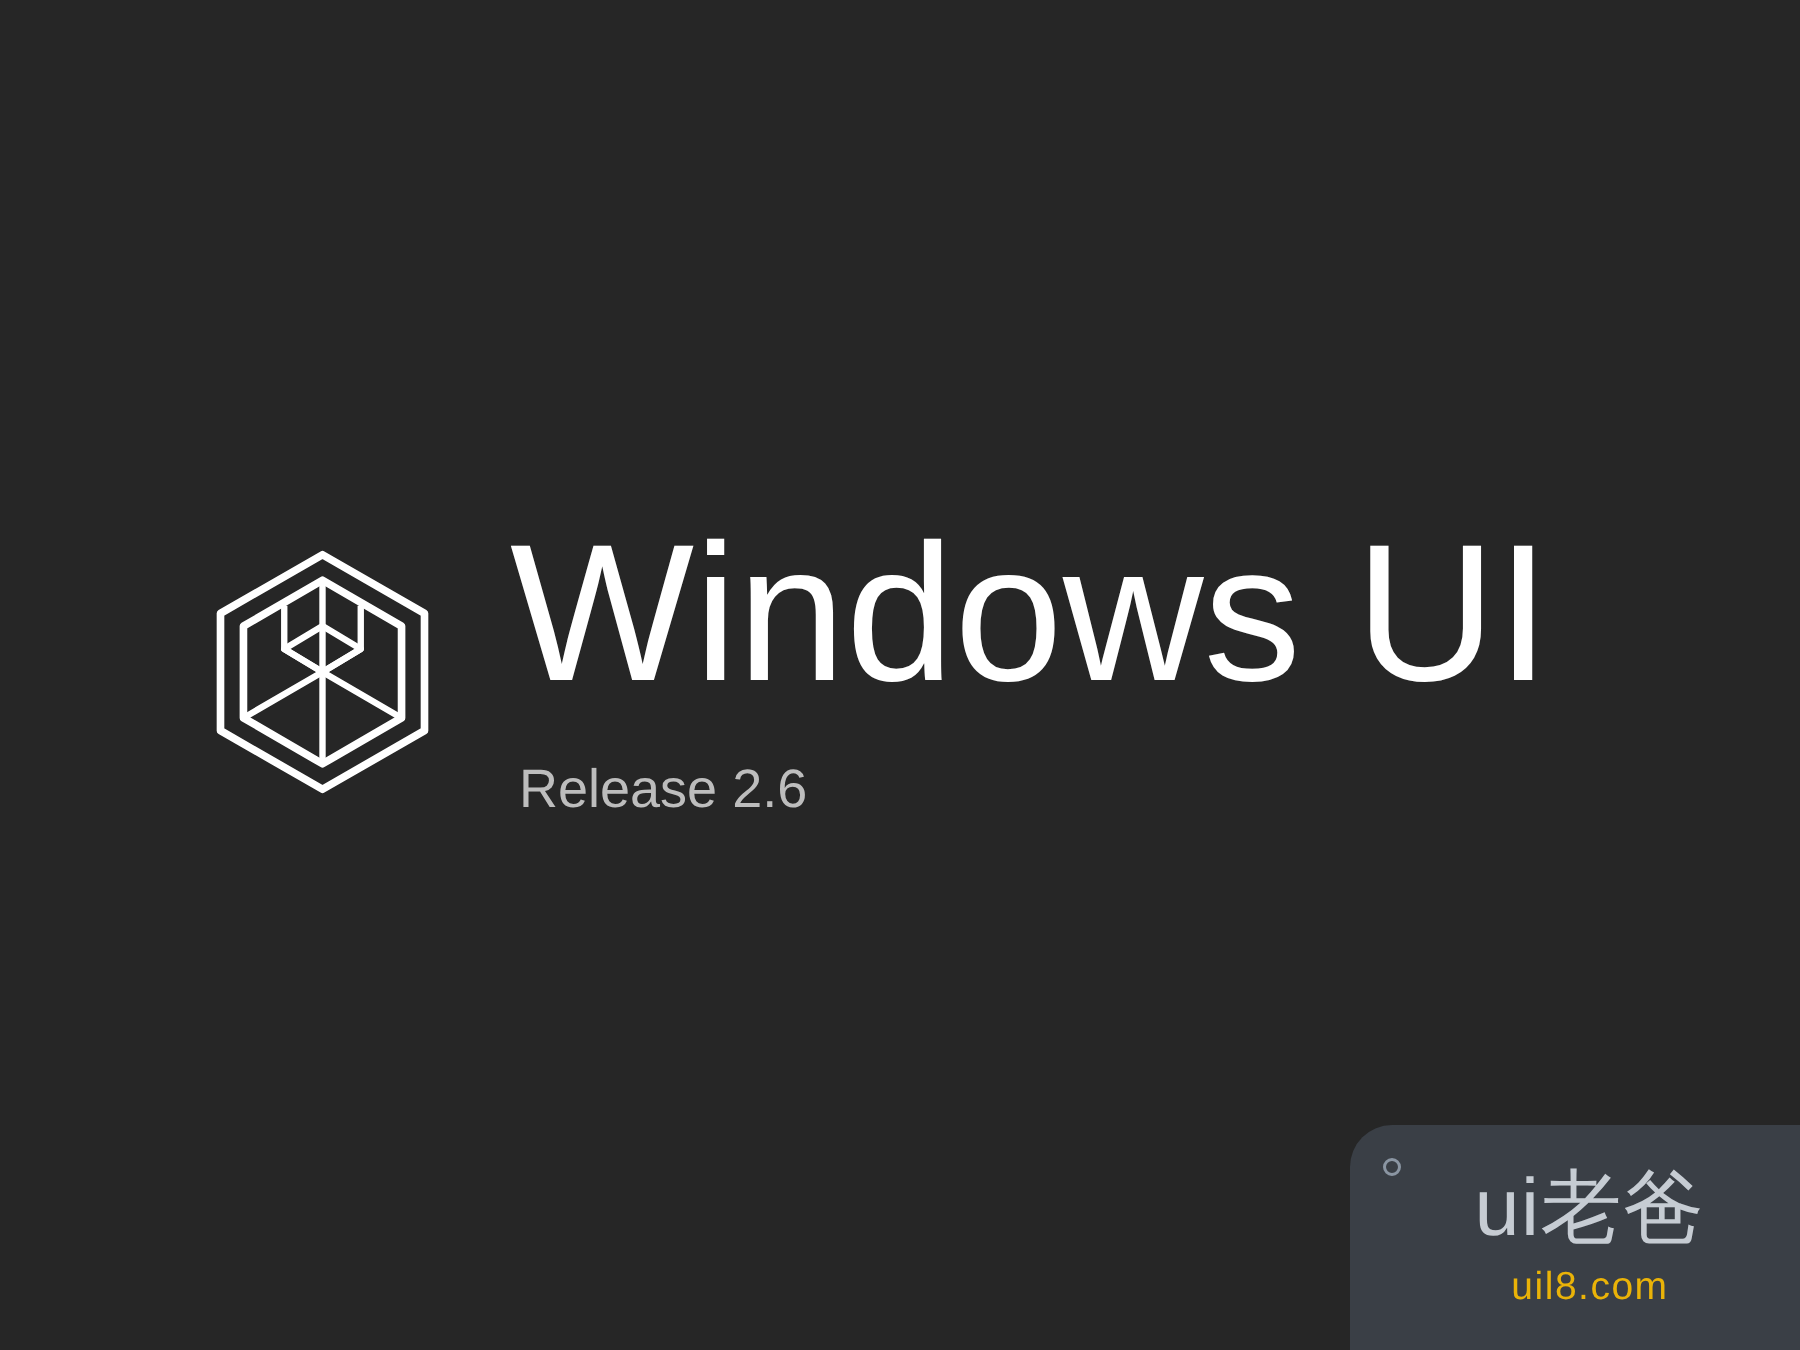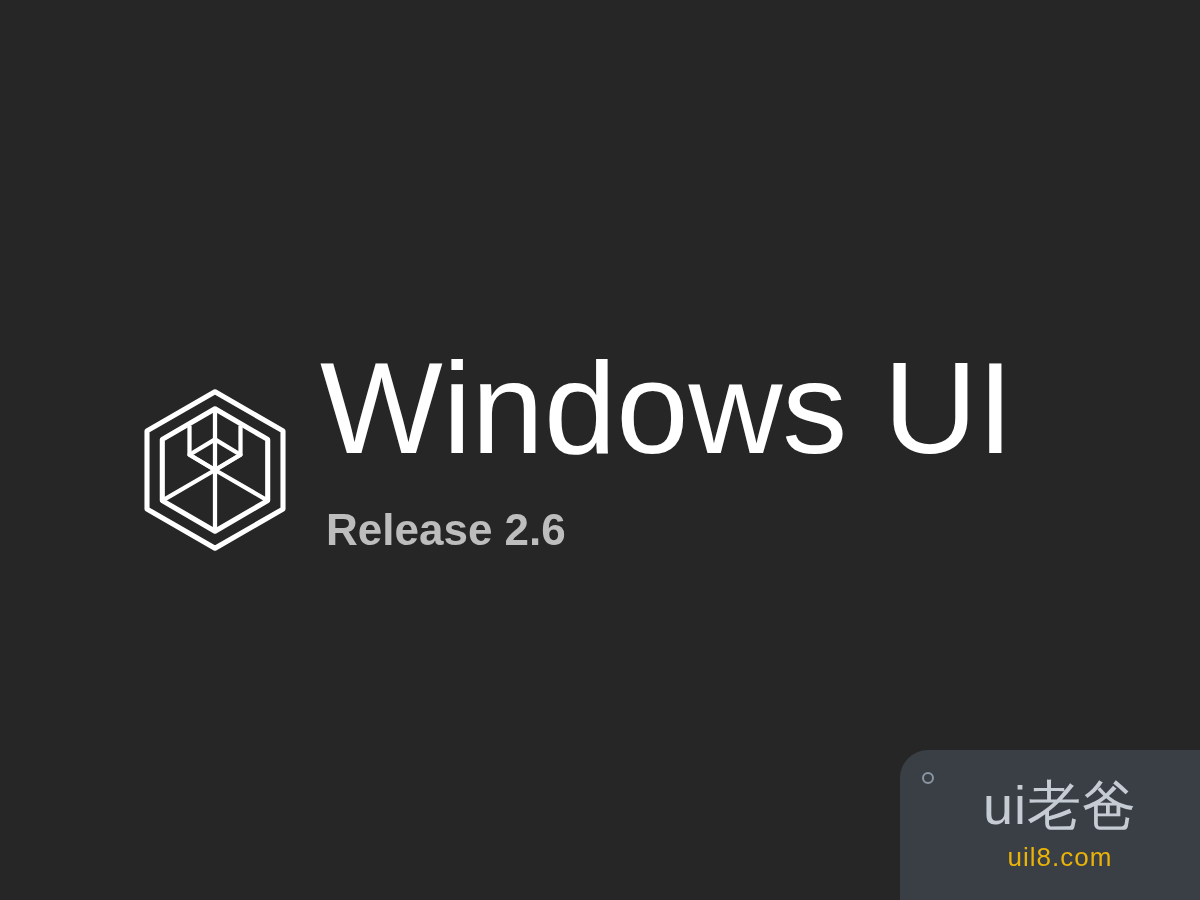--- a/index.html
+++ b/index.html
@@ -13,22 +13,22 @@
       background-color: #262626;
       font-family: "Segoe UI", -apple-system, sans-serif;
       position: relative;
       overflow: hidden;
     }
     .splash-container {
       position: absolute;
       left: 130px;
       top: 340px;
       display: flex;
-      align-items: flex-end;
-      gap: 20px;
+      align-items: center;
+      gap: 40px;
     }
     .logo-wrap {
       display: flex;
       align-items: center;
       justify-content: center;
       width: 170px;
       height: 170px;
       margin-top: 10px;
     }
     .logo-wrap svg {
@@ -41,22 +41,22 @@
     }
     .title {
       color: #ffffff;
       font-size: 130px;
       font-weight: 300;
       line-height: 1.05;
       letter-spacing: 0px;
     }
     .subtitle {
       color: #bdbdbd;
-      font-size: 44px;
-      font-weight: 700;
+      font-size: 36px;
+      font-weight: 400;
       margin-top: 28px;
       margin-left: 6px;
     }
     .watermark {
       position: absolute;
       right: 0;
       bottom: 0;
       width: 300px;
       height: 150px;
       background-color: #3a3f46;

